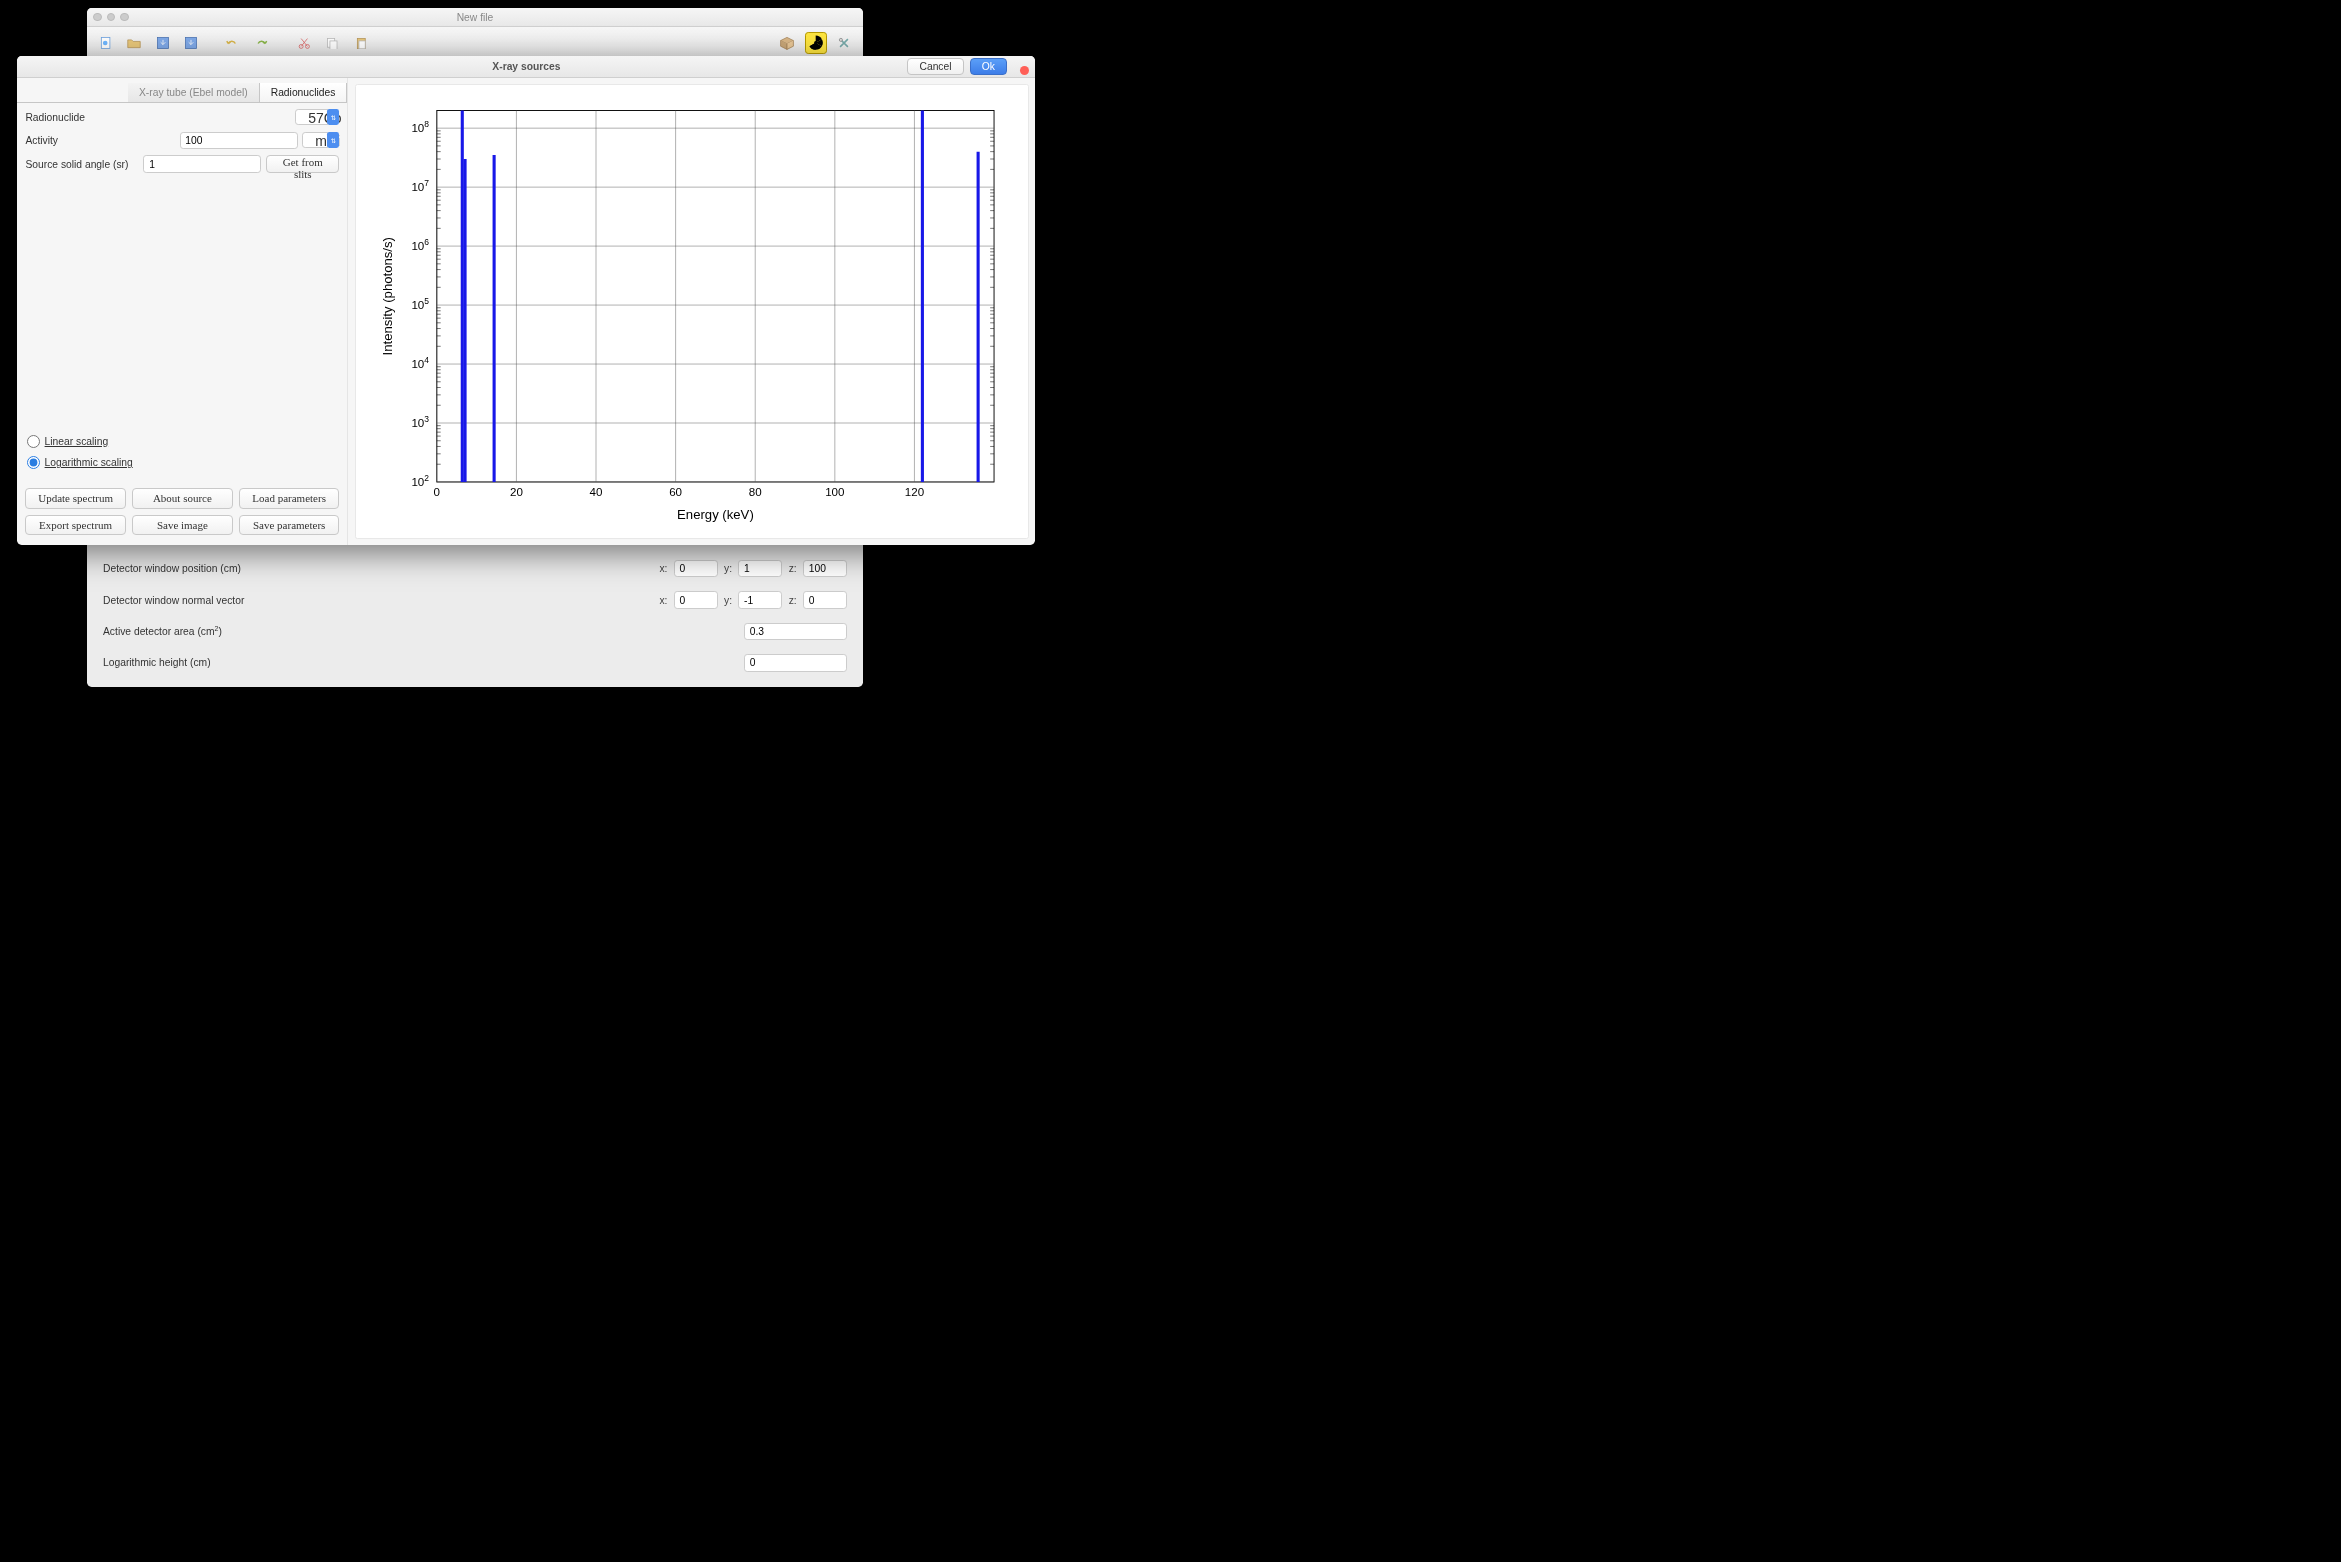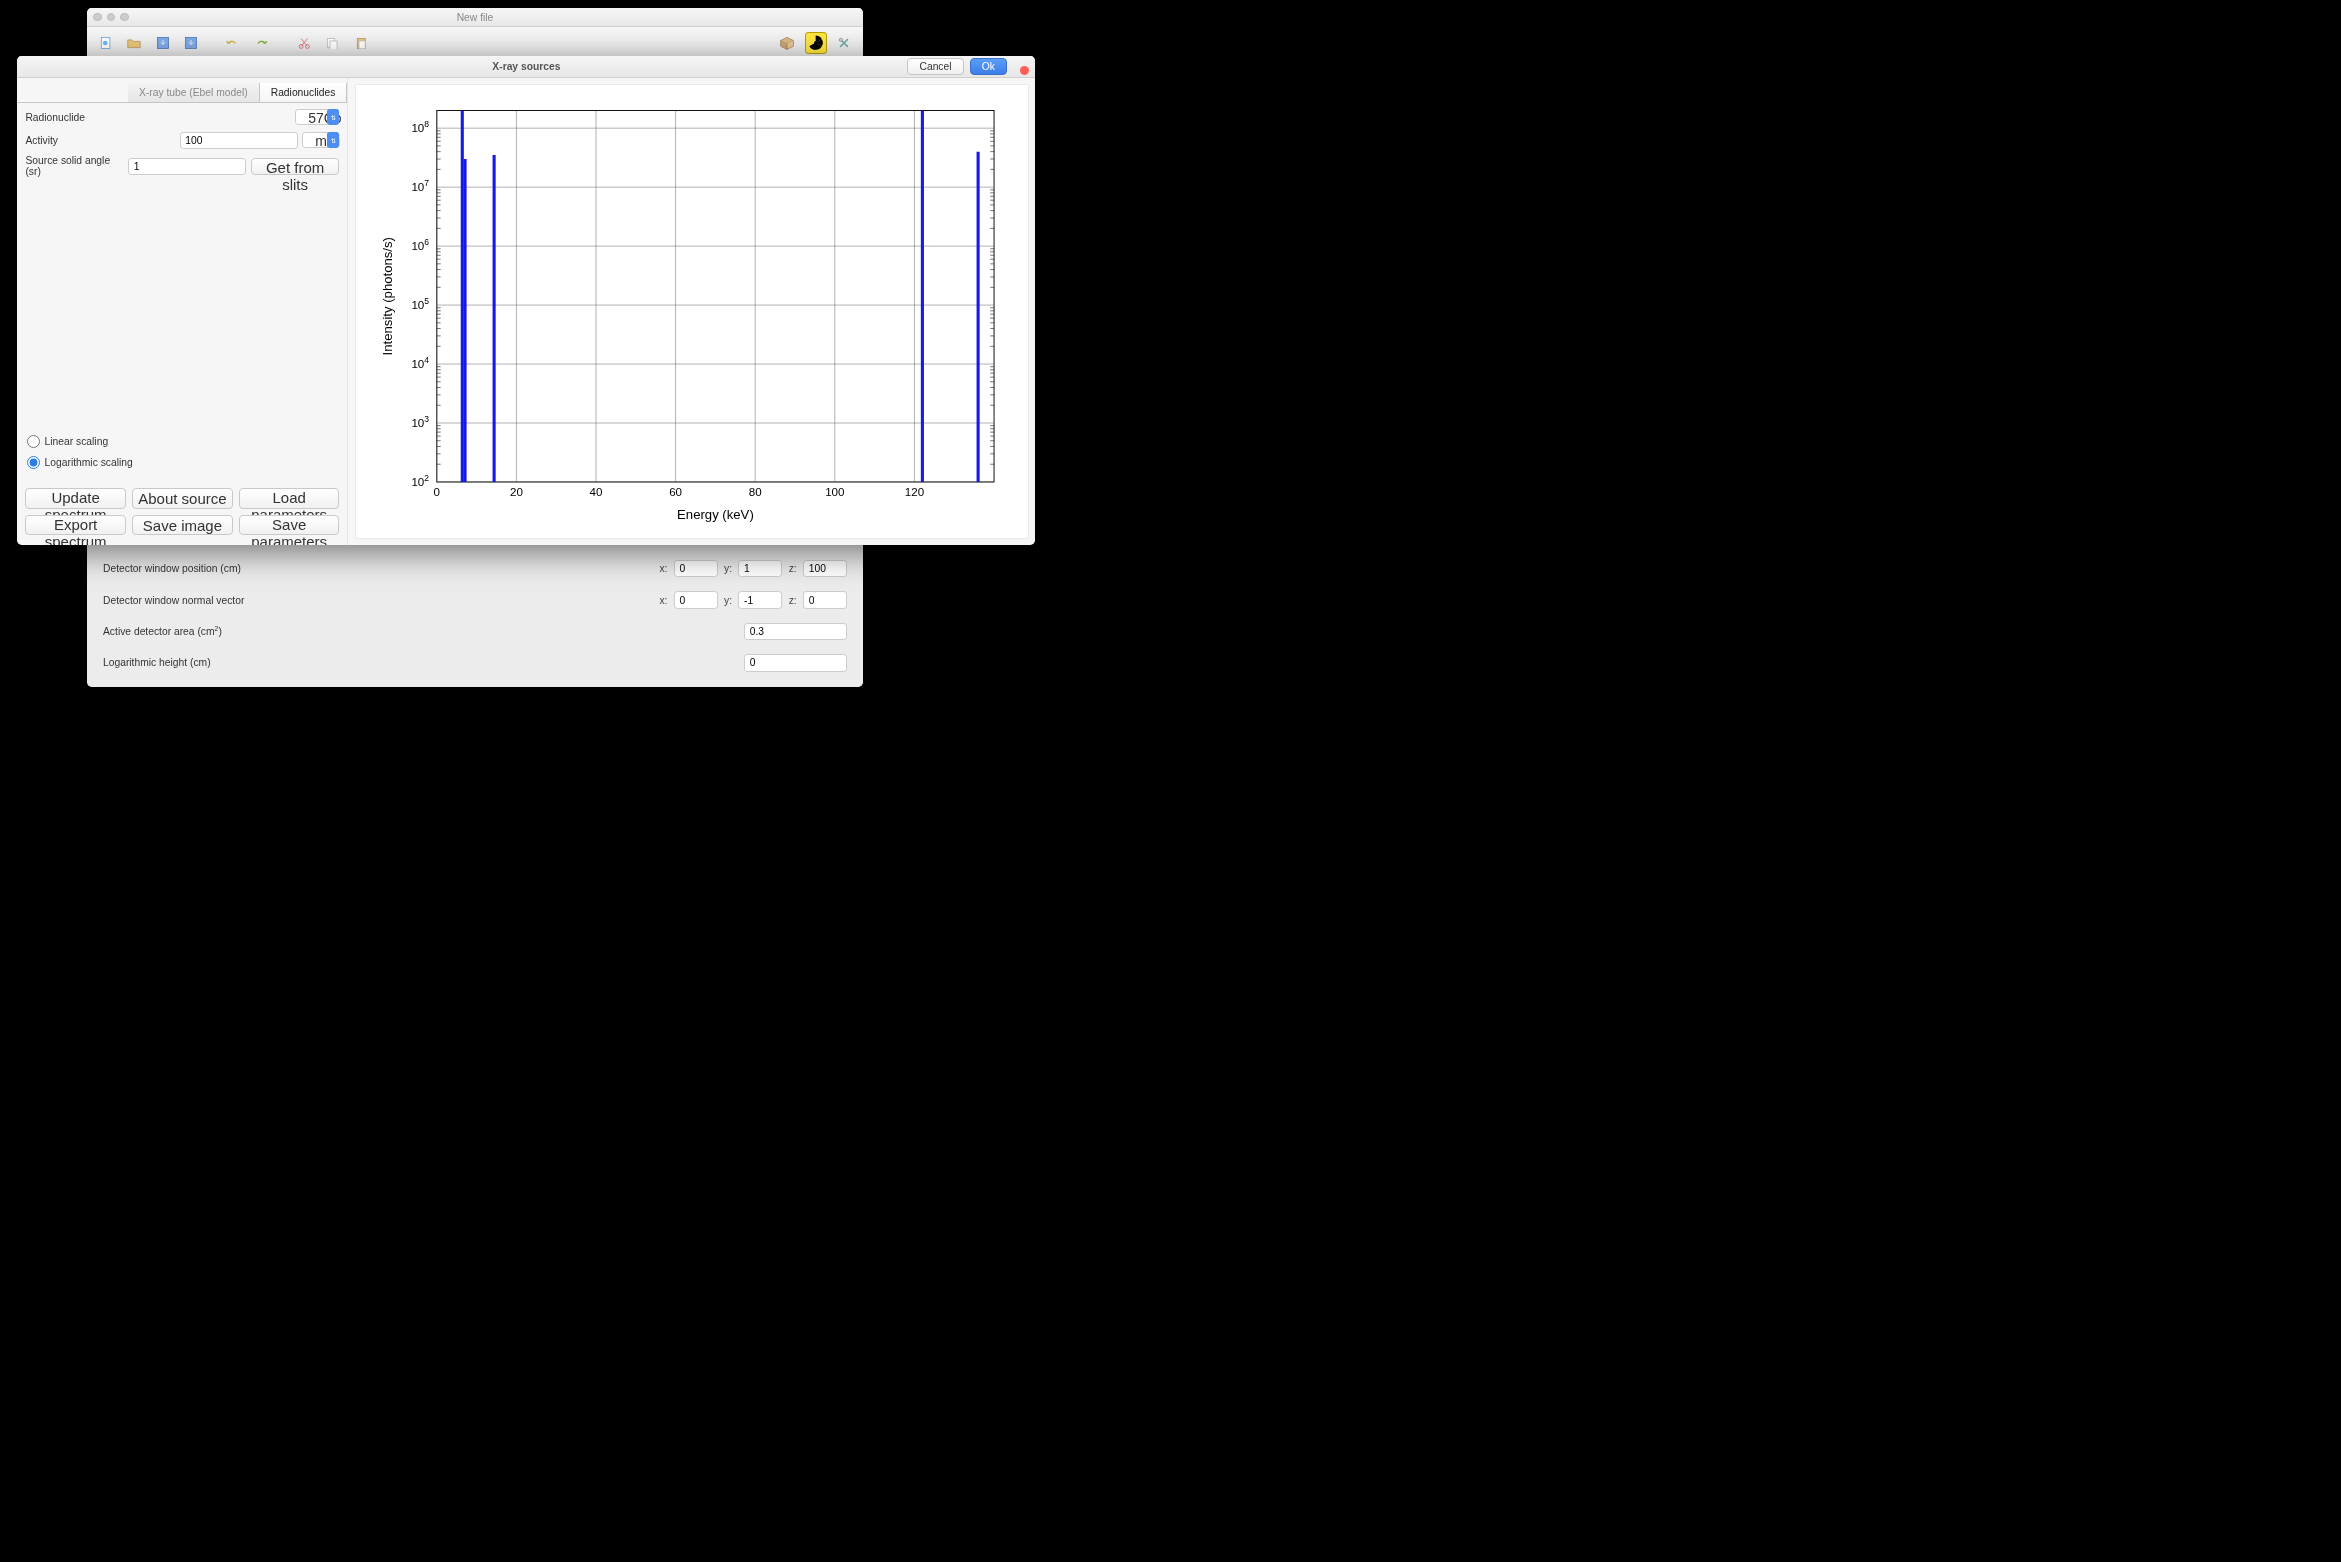--- a/index.html
+++ b/index.html
@@ -48,26 +48,26 @@
 .subtab { padding: 0 11px; display: flex; align-items: center; color: #888; background: linear-gradient(#f3f3f3,#e6e6e6); border-right: 0.8px solid #c6c6c6; }
 .subtab.active { background: linear-gradient(#fff,#f4f4f4); color: #222; }
 
 .params { padding: 6.3px 8px 0 8px; }
 .param-row { display: flex; align-items: center; margin-bottom: 6.3px; gap: 4.7px; }
 .param-row .plabel { width: 117px; color: #333; }
 .select-wrap { position: relative; display: flex; align-items: center; }
 .select-caret { width: 12px; height: 16px; background: #4d8ef0; border-radius: 2.4px; margin-left: -0.8px; display: flex; align-items: center; justify-content: center; color: #fff; font-size: 6.3px; }
 .selbox { border: 0.8px solid #ccc; border-radius: 3.2px 0 0 3.2px; background: #fff; height: 16px; padding: 0 12px; font-size: 14px; }
 
-.radio-group { margin-top: auto; padding: 6.3px 9.5px; }
+.radio-group { margin-top: auto; padding: 6.3px 9.5px; text-decoration: underline; }
 .radio-row { display: flex; align-items: center; gap: 4.7px; margin-bottom: 8px; }
 .radio-row input { accent-color: #2a7de1; }
 
 .button-grid { padding: 4.7px 8px 1.6px 8px; display: grid; grid-template-columns: repeat(3,1fr); gap: 6.3px; }
-.gbtn { height: 20.5px; border: 0.8px solid #c9c9c9; border-radius: 4px; background: linear-gradient(#fff,#f1f1f1); font-size: 15px; color: #333; }
+.gbtn { height: 20.5px; border: 0.8px solid #c9c9c9; border-radius: 4px; background: linear-gradient(#fff,#f1f1f1); font-size: 11px; color: #333; font-family: Liberation Serif, serif; }
 
 .right-panel { flex: 1; padding: 9.5px 16px 9.5px 16px; background: #fff; margin: 6.3px; border: 0.8px solid #e8e8e8; border-radius: 2.4px; position: relative; }
 #chart-svg { width: 100%; height: 100%; }
 
 sup { font-size: 7px; }
 </style>
 </head>
 <body>
 
 <div class="window" id="win-back">

